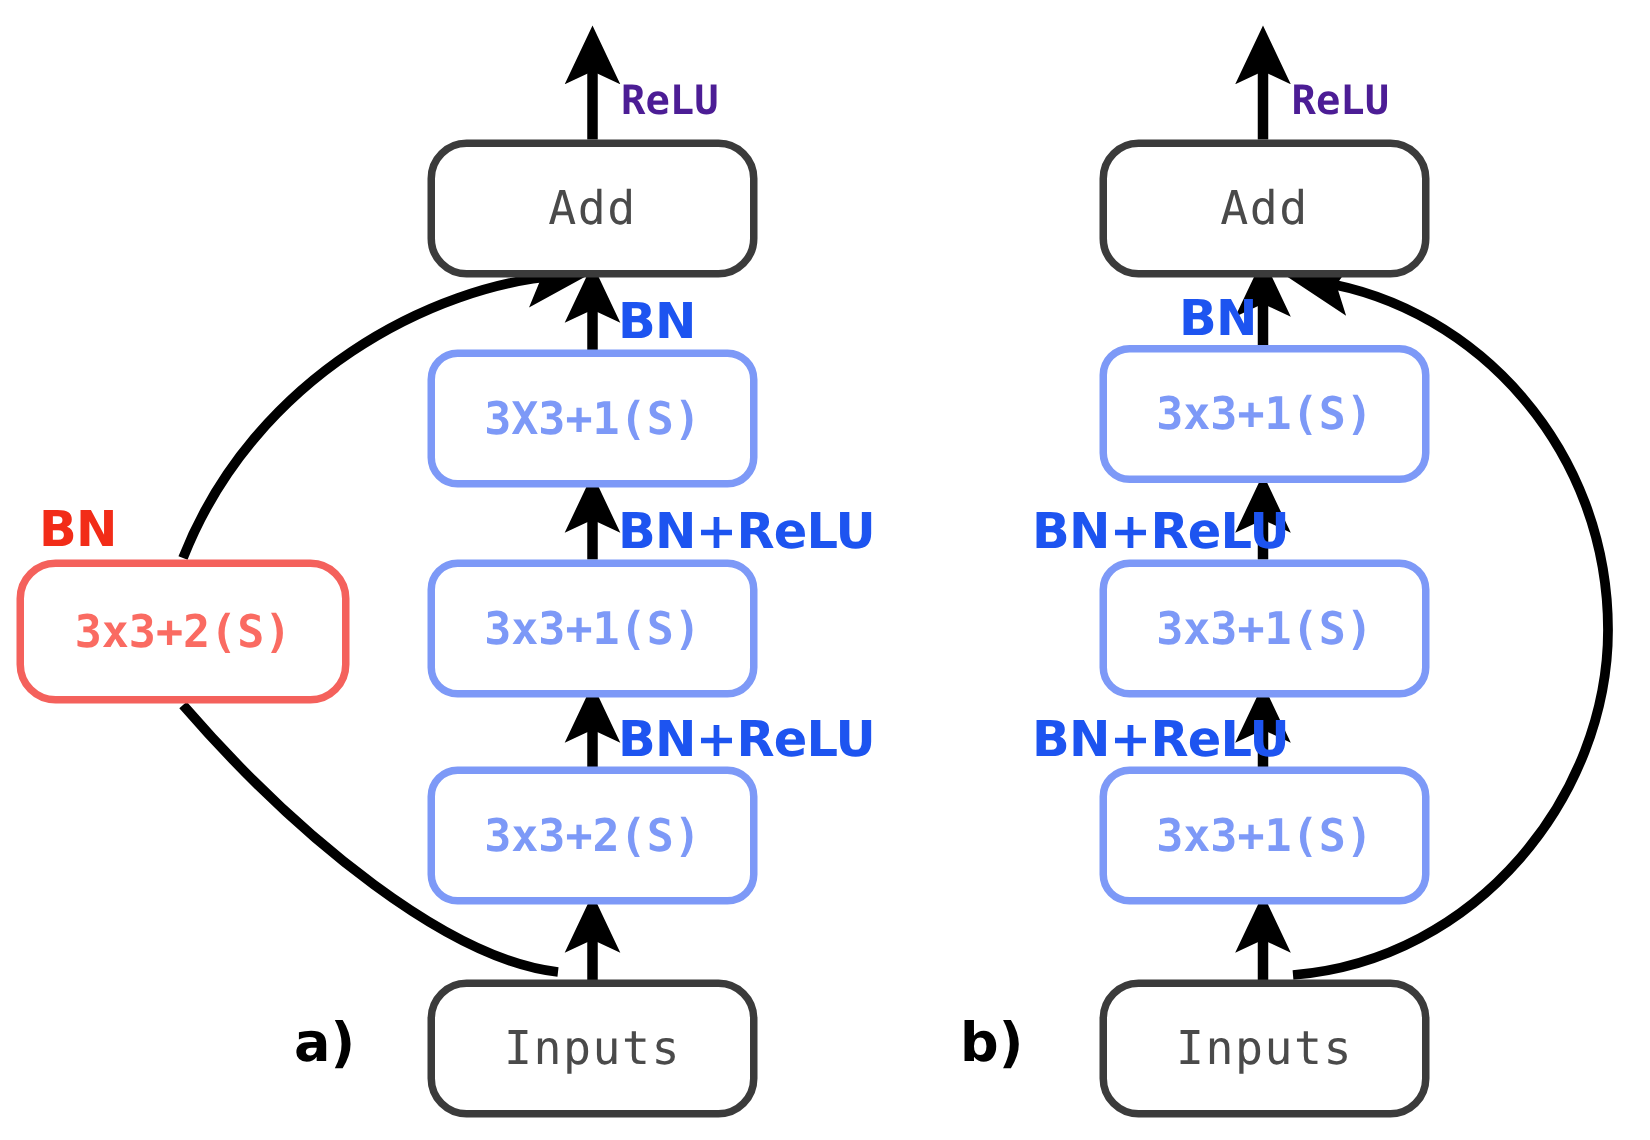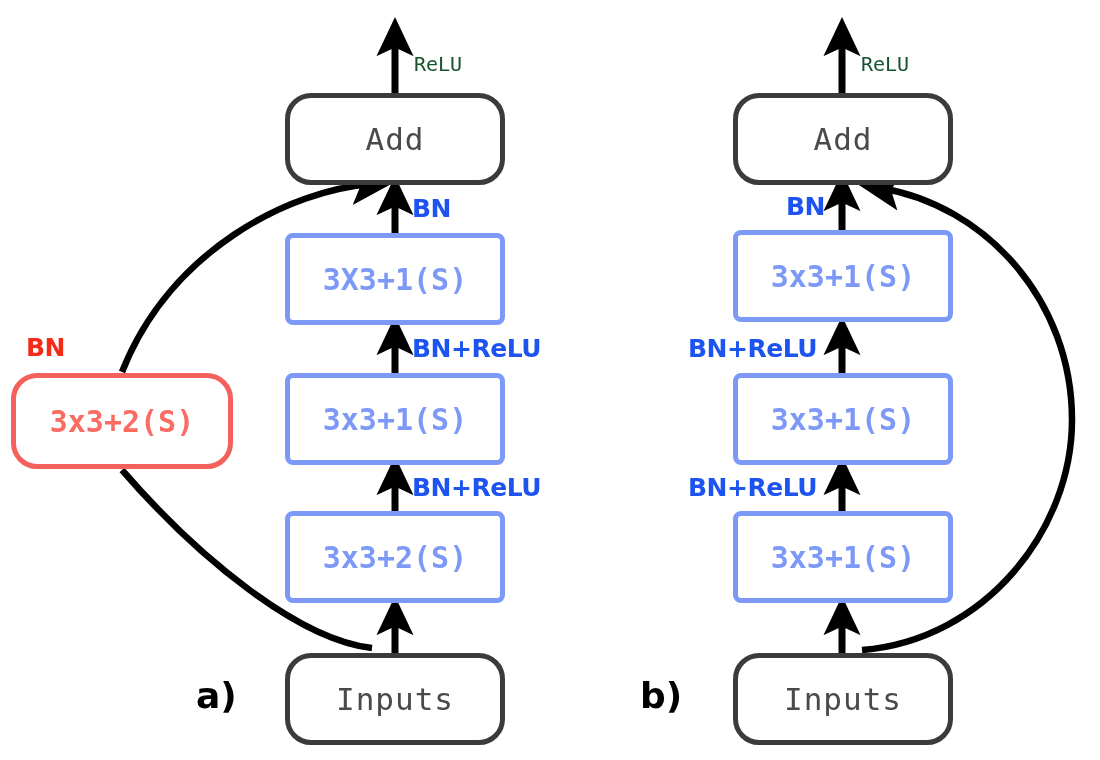--- a/index.html
+++ b/index.html
@@ -38,50 +38,50 @@
     border-color: #3b3b3b;
     border-width: 5px;
     border-radius: 26px;
     color: #4a4a4a;
     font-size: 31px;
     letter-spacing: 1px;
   }
   .node-blue {
     border-color: #7d99f7;
     border-width: 5px;
-    border-radius: 8px;
+    border-radius: 20px;
     color: #7d99f7;
     font-size: 30px;
     font-weight: bold;
     letter-spacing: 0px;
   }
   .node-red {
     border-color: #f4615c;
     border-width: 5px;
     border-radius: 26px;
     color: #fa6b62;
     font-size: 30px;
     font-weight: bold;
     letter-spacing: 0px;
   }
   .edge-label {
     position: absolute;
     white-space: nowrap;
     font-family: "DejaVu Sans", "Liberation Sans", sans-serif;
     font-weight: bold;
-    font-size: 25px;
+    font-size: 33px;
     letter-spacing: -0.5px;
   }
   .lbl-blue { color: #1d54f0; }
   .lbl-red  { color: #f22c18; }
   .lbl-black {
-    color: #14532d;
+    color: #4c1d95;
     font-family: "DejaVu Sans Mono", "Liberation Mono", monospace;
-    font-size: 20px;
-    font-weight: normal;
+    font-size: 27px;
+    font-weight: bold;
     letter-spacing: 0px;
   }
   .panel-label {
     position: absolute;
     color: #000000;
     font-family: "DejaVu Sans", "Liberation Sans", sans-serif;
     font-weight: bold;
     font-size: 36px;
   }
 </style>

